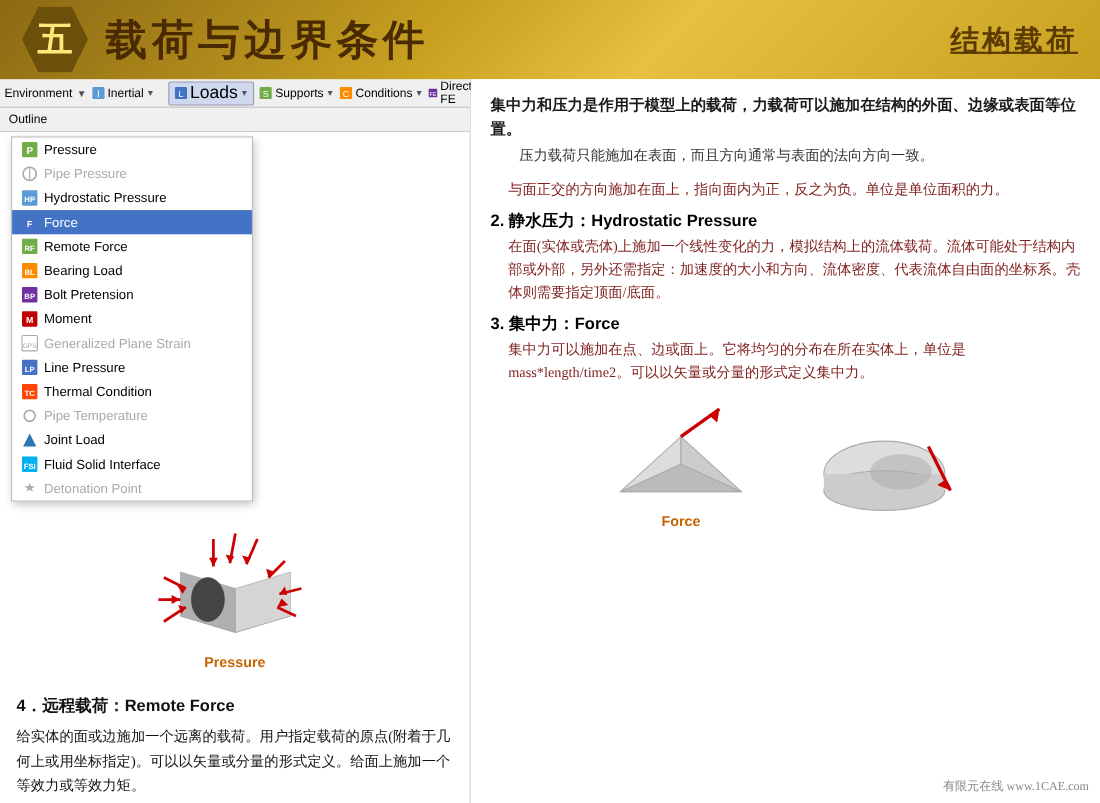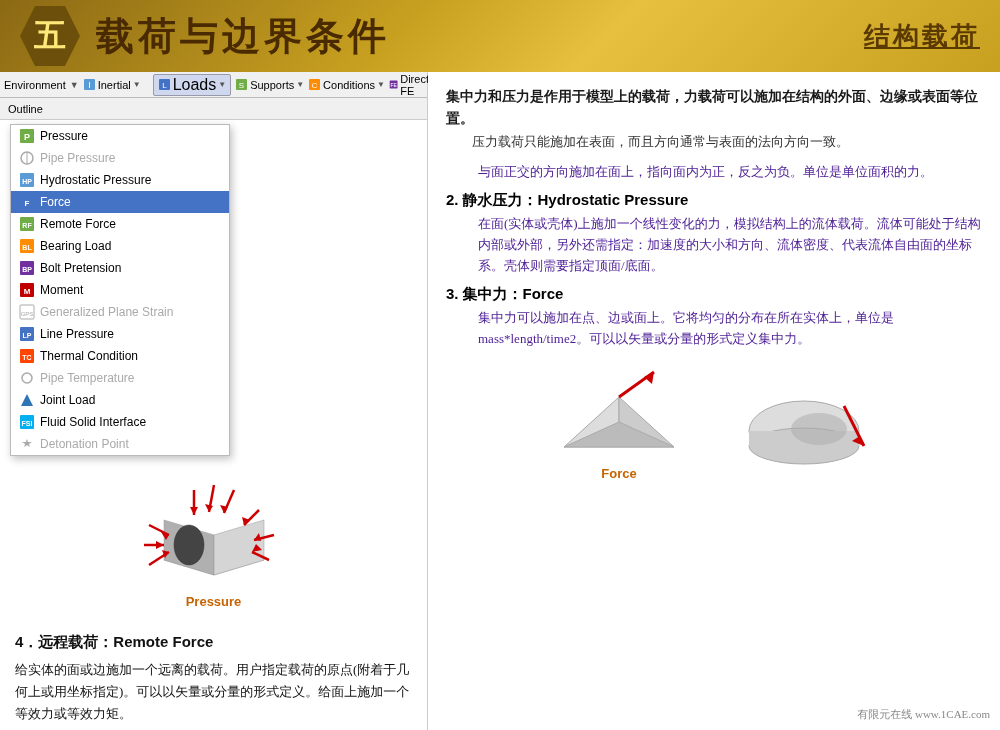--- a/index.html
+++ b/index.html
@@ -185,22 +185,22 @@
       margin: 8px 0 3px 0;
       font-family: 'SimHei', 'Microsoft YaHei', sans-serif;
     }
     .section-title .num {
       margin-right: 4px;
     }
 
     .section-body {
       font-size: 13px;
       line-height: 1.65;
-      margin-left: 32px;
-      color: #4c1d95;
+      margin-left: 16px;
+      color: #7f1d1d;
       font-family: 'SimSun', serif;
     }
 
     
     .force-diagrams {
       display: flex;
       justify-content: center;
       gap: 30px;
       margin-top: 12px;
       align-items: flex-end;

